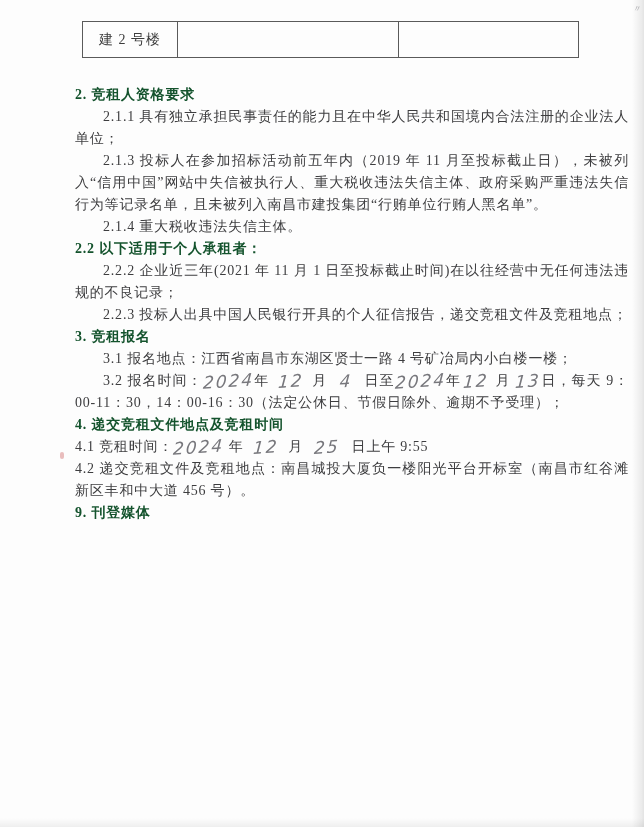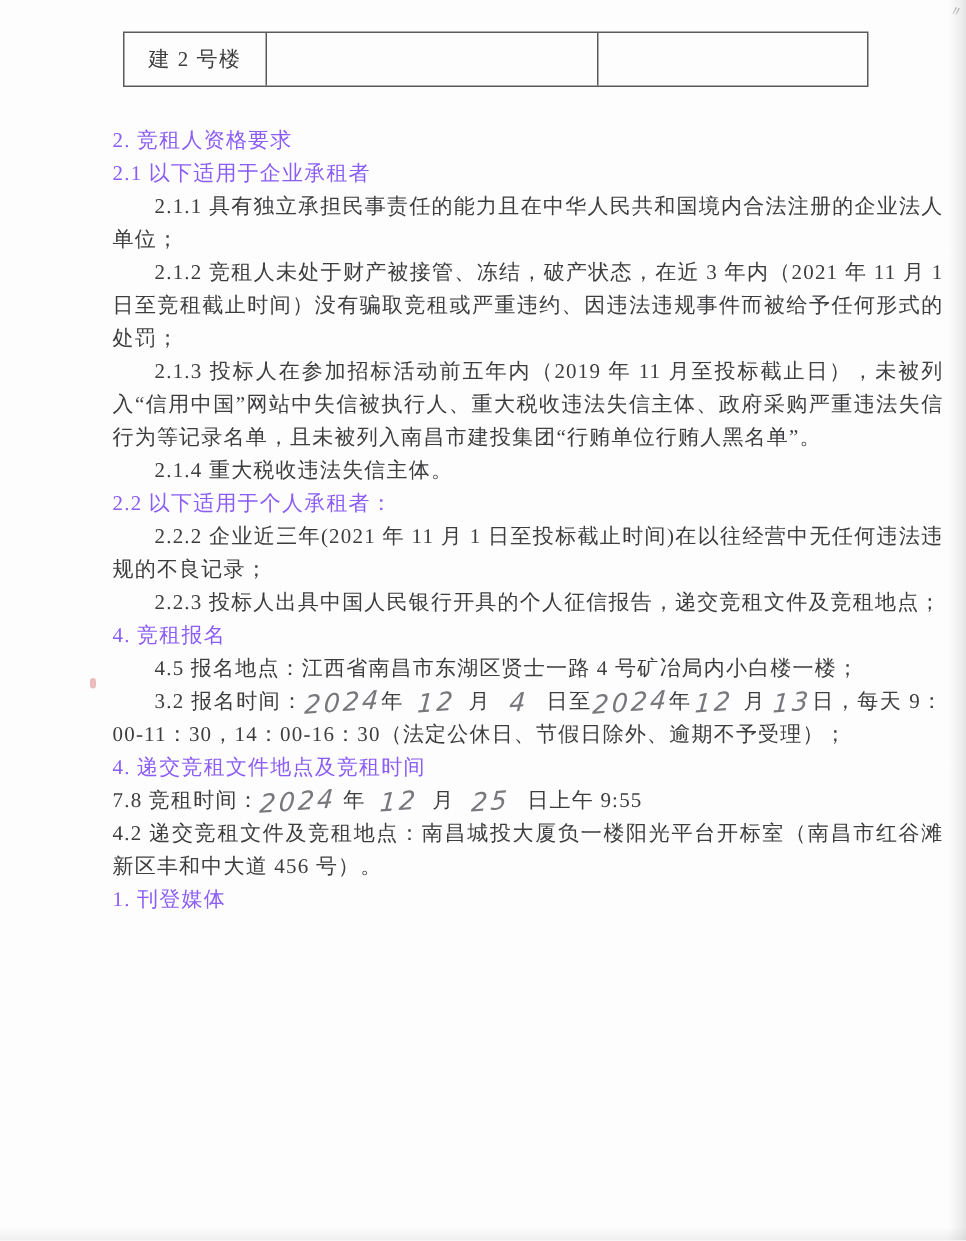--- a/index.html
+++ b/index.html
@@ -48,21 +48,21 @@
   .toptable .c1{width:95px;border-right:1.4px solid #5a5a5a;}
   .toptable .c2{width:221px;border-right:1.4px solid #5a5a5a;}
   .toptable .c3{flex:1;}
   
   .docbody{
     position:absolute;left:75px;top:84px;width:554px;
     font-size:14px;line-height:22px;letter-spacing:.8px;
     color:#3d3d3f;text-align:justify;
   }
   .para{margin:0;}
-  .para.bold{font-weight:normal;color:#8b5cf6;}
+  .para.bold{font-weight:bold;color:#14532d;}
   .para.ind{text-indent:2em;}
   .hw{
     display:inline-block;
     font-family:"DejaVu Sans", sans-serif;
     font-style:italic;
     font-size:17px;line-height:14px;
     color:#606066;
     letter-spacing:2px;
     transform:rotate(-4deg) skewX(-8deg);
     text-align:center;
@@ -77,34 +77,32 @@
 <div class="page">
 
   <div class="toptable">
     <div class="cell c1">建 2 号楼</div>
     <div class="cell c2"></div>
     <div class="cell c3"></div>
   </div>
 
   <div class="docbody">
       <div class="para bold"><span>2. 竞租人资格要求</span></div>
-      <div class="para bold"><span>2.1  以下适用于企业承租者</span></div>
       <div class="para ind"><span>2.1.1  具有独立承担民事责任的能力且在中华人民共和国境内合法注册的企业法人单位；</span></div>
-      <div class="para ind"><span>2.1.2  竞租人未处于财产被接管、冻结，破产状态，在近 3 年内（2021 年 11 月 1 日至竞租截止时间）没有骗取竞租或严重违约、因违法违规事件而被给予任何形式的处罚；</span></div>
       <div class="para ind"><span>2.1.3 投标人在参加招标活动前五年内（2019 年 11 月至投标截止日），未被列入“信用中国”网站中失信被执行人、重大税收违法失信主体、政府采购严重违法失信行为等记录名单，且未被列入南昌市建投集团“行贿单位行贿人黑名单”。</span></div>
       <div class="para ind"><span>2.1.4 重大税收违法失信主体。</span></div>
       <div class="para bold"><span>2.2 以下适用于个人承租者：</span></div>
       <div class="para ind"><span>2.2.2 企业近三年(2021 年 11 月 1 日至投标截止时间)在以往经营中无任何违法违规的不良记录；</span></div>
       <div class="para ind"><span>2.2.3 投标人出具中国人民银行开具的个人征信报告，递交竞租文件及竞租地点；</span></div>
-      <div class="para bold"><span>4. 竞租报名</span></div>
-      <div class="para ind"><span>4.5 报名地点：江西省南昌市东湖区贤士一路 4 号矿冶局内小白楼一楼；</span></div>
+      <div class="para bold"><span>3. 竞租报名</span></div>
+      <div class="para ind"><span>3.1 报名地点：江西省南昌市东湖区贤士一路 4 号矿冶局内小白楼一楼；</span></div>
       <div class="para ind"><span>3.2 报名时间：</span><span class="hw" style="min-width: 42px;">2024</span><span>年 </span><span class="hw" style="min-width: 34px;">12</span><span> 月 </span><span class="hw" style="min-width: 28px;">4</span><span> 日至</span><span class="hw" style="min-width: 42px;">2024</span><span>年</span><span class="hw" style="min-width: 30px;">12</span><span> 月 </span><span class="hw" style="min-width: 26px;">13</span><span>日，每天 9：00-11：30，14：00-16：30（法定公休日、节假日除外、逾期不予受理）；</span></div>
       <div class="para bold"><span>4. 递交竞租文件地点及竞租时间</span></div>
-      <div class="para"><span>7.8 竞租时间：</span><span class="hw" style="min-width: 48px;">2024</span><span> 年 </span><span class="hw" style="min-width: 36px;">12</span><span> 月 </span><span class="hw" style="min-width: 40px;">25</span><span> 日上午 9:55</span></div>
+      <div class="para"><span>4.1 竞租时间：</span><span class="hw" style="min-width: 48px;">2024</span><span> 年 </span><span class="hw" style="min-width: 36px;">12</span><span> 月 </span><span class="hw" style="min-width: 40px;">25</span><span> 日上午 9:55</span></div>
       <div class="para"><span>4.2 递交竞租文件及竞租地点：南昌城投大厦负一楼阳光平台开标室（南昌市红谷滩新区丰和中大道 456 号）。</span></div>
-      <div class="para bold"><span>1.  刊登媒体</span></div>
+      <div class="para bold"><span>9.  刊登媒体</span></div>
     </div>
 
   <div class="pen-mark">〃</div>
   <div class="red-speck"></div>
   <div class="edge-right"></div>
   <div class="edge-bottom"></div>
 </div>
 
 </body></html>

